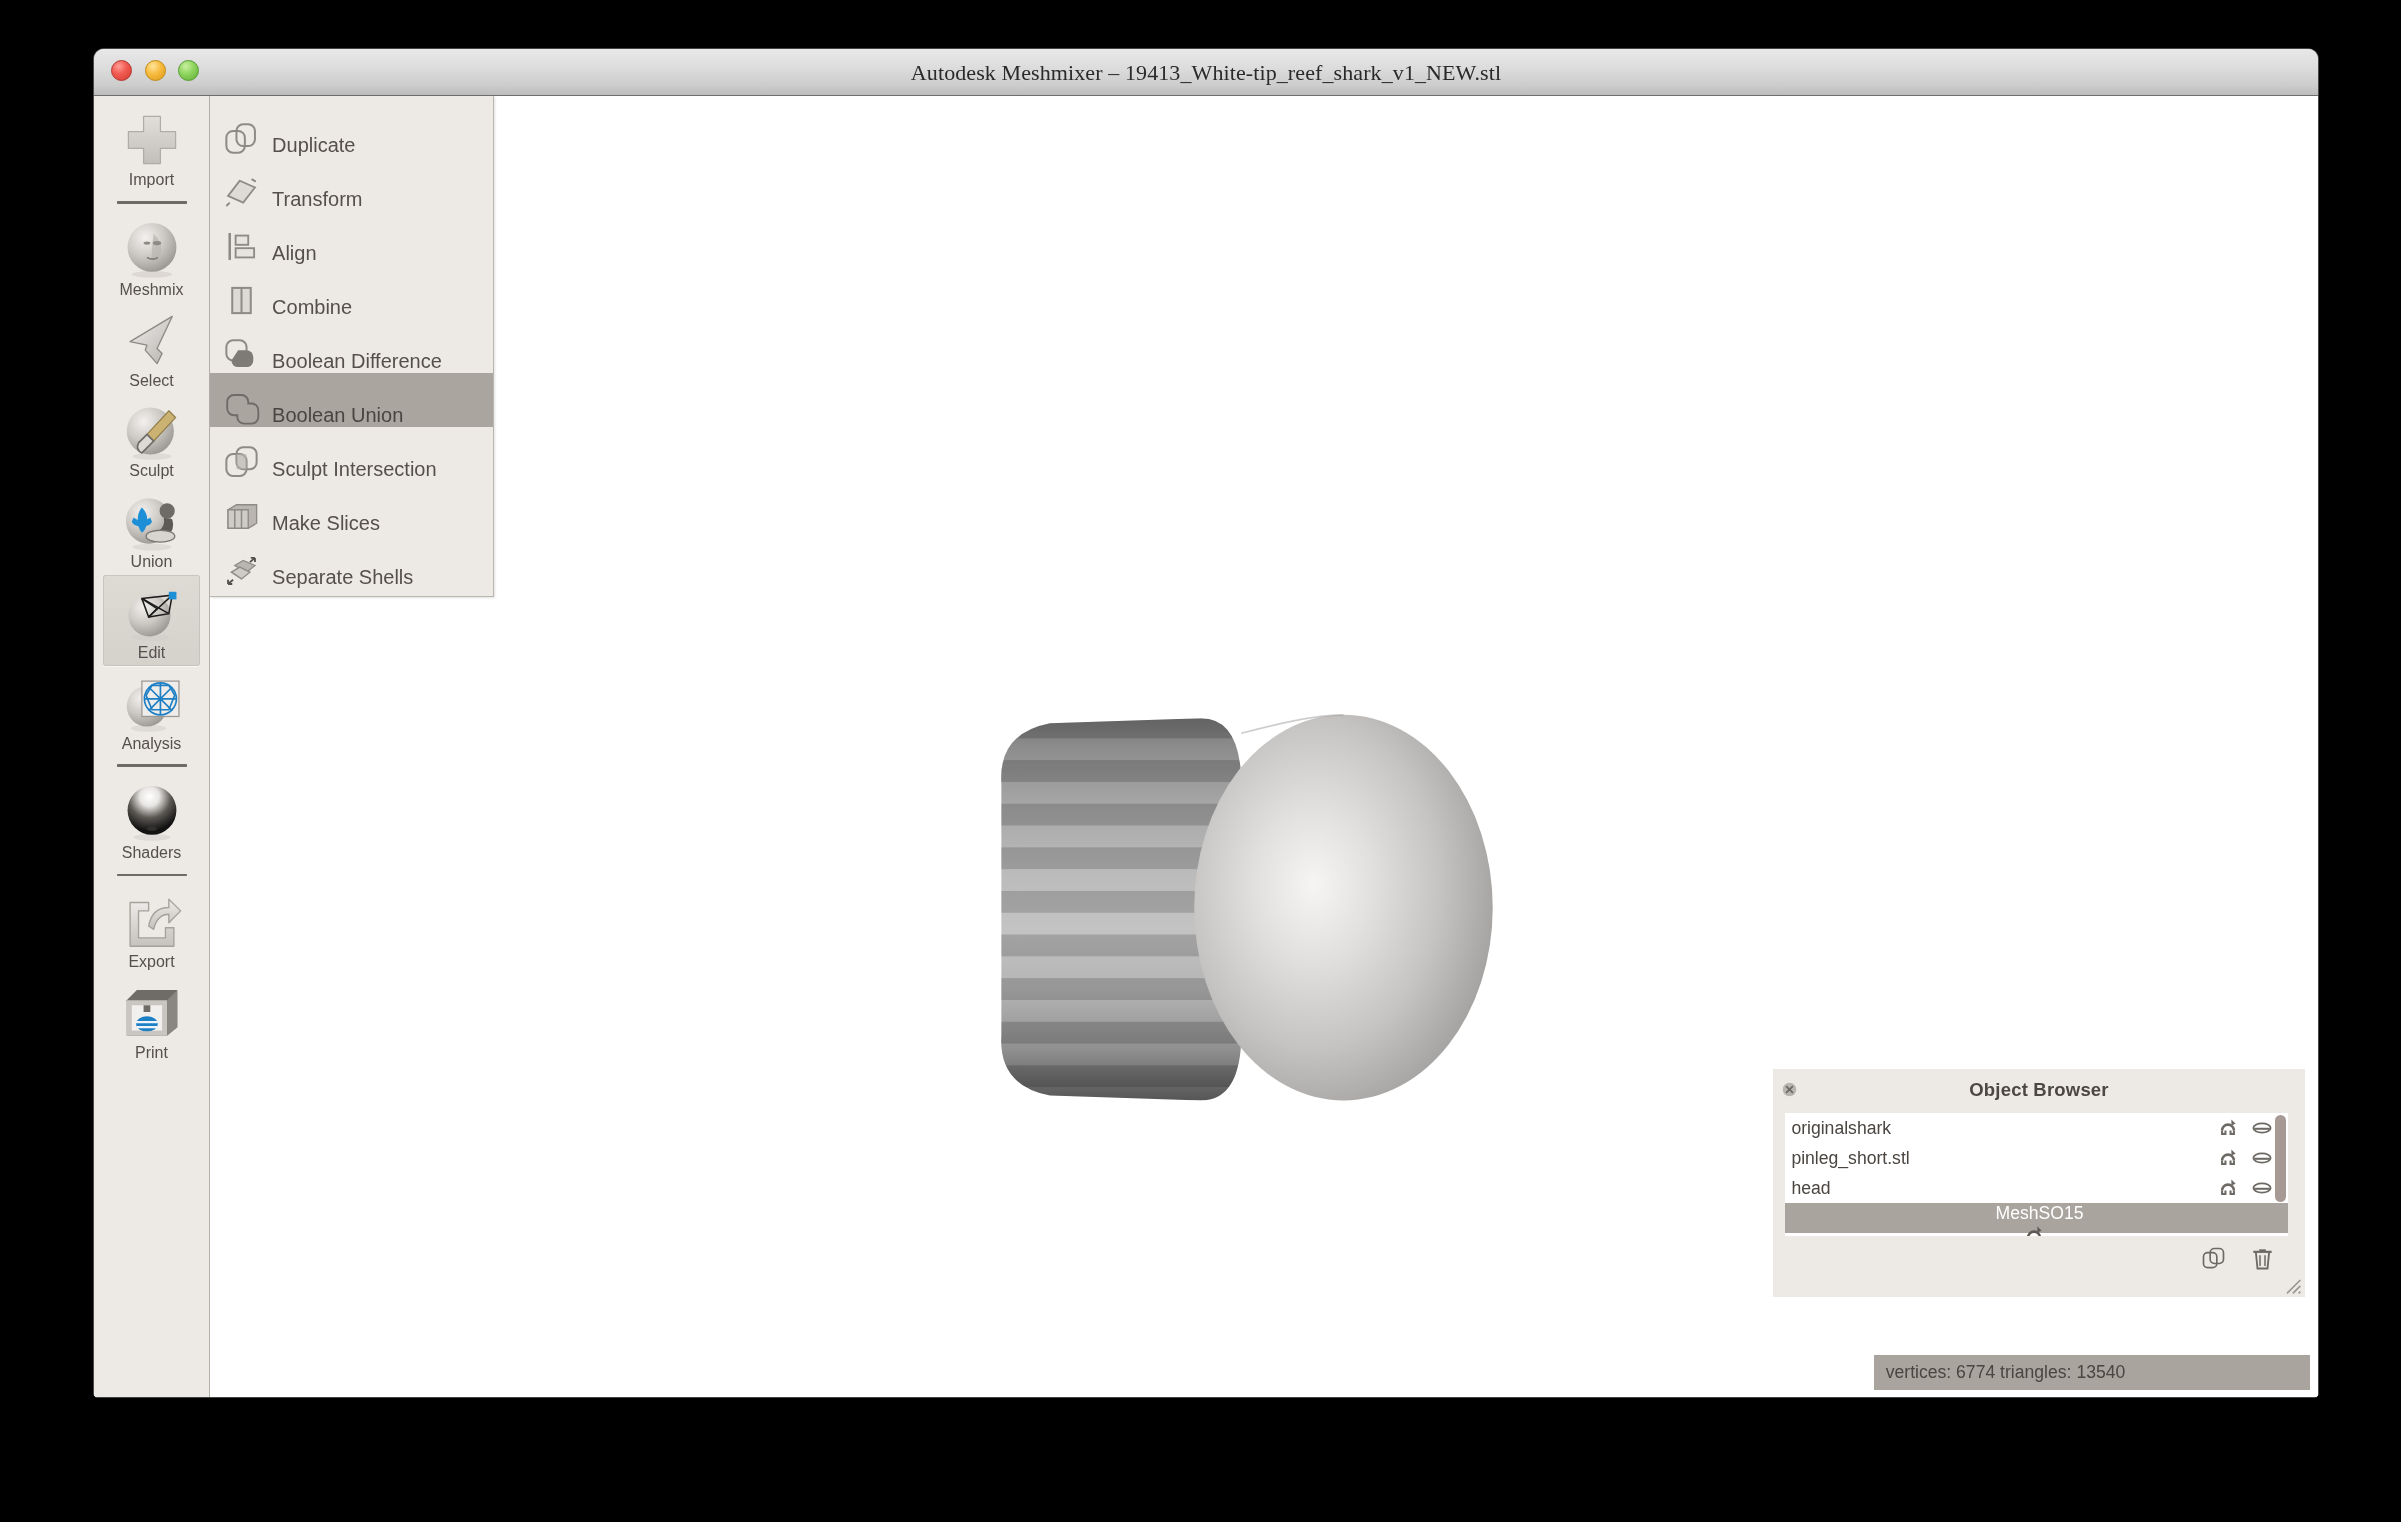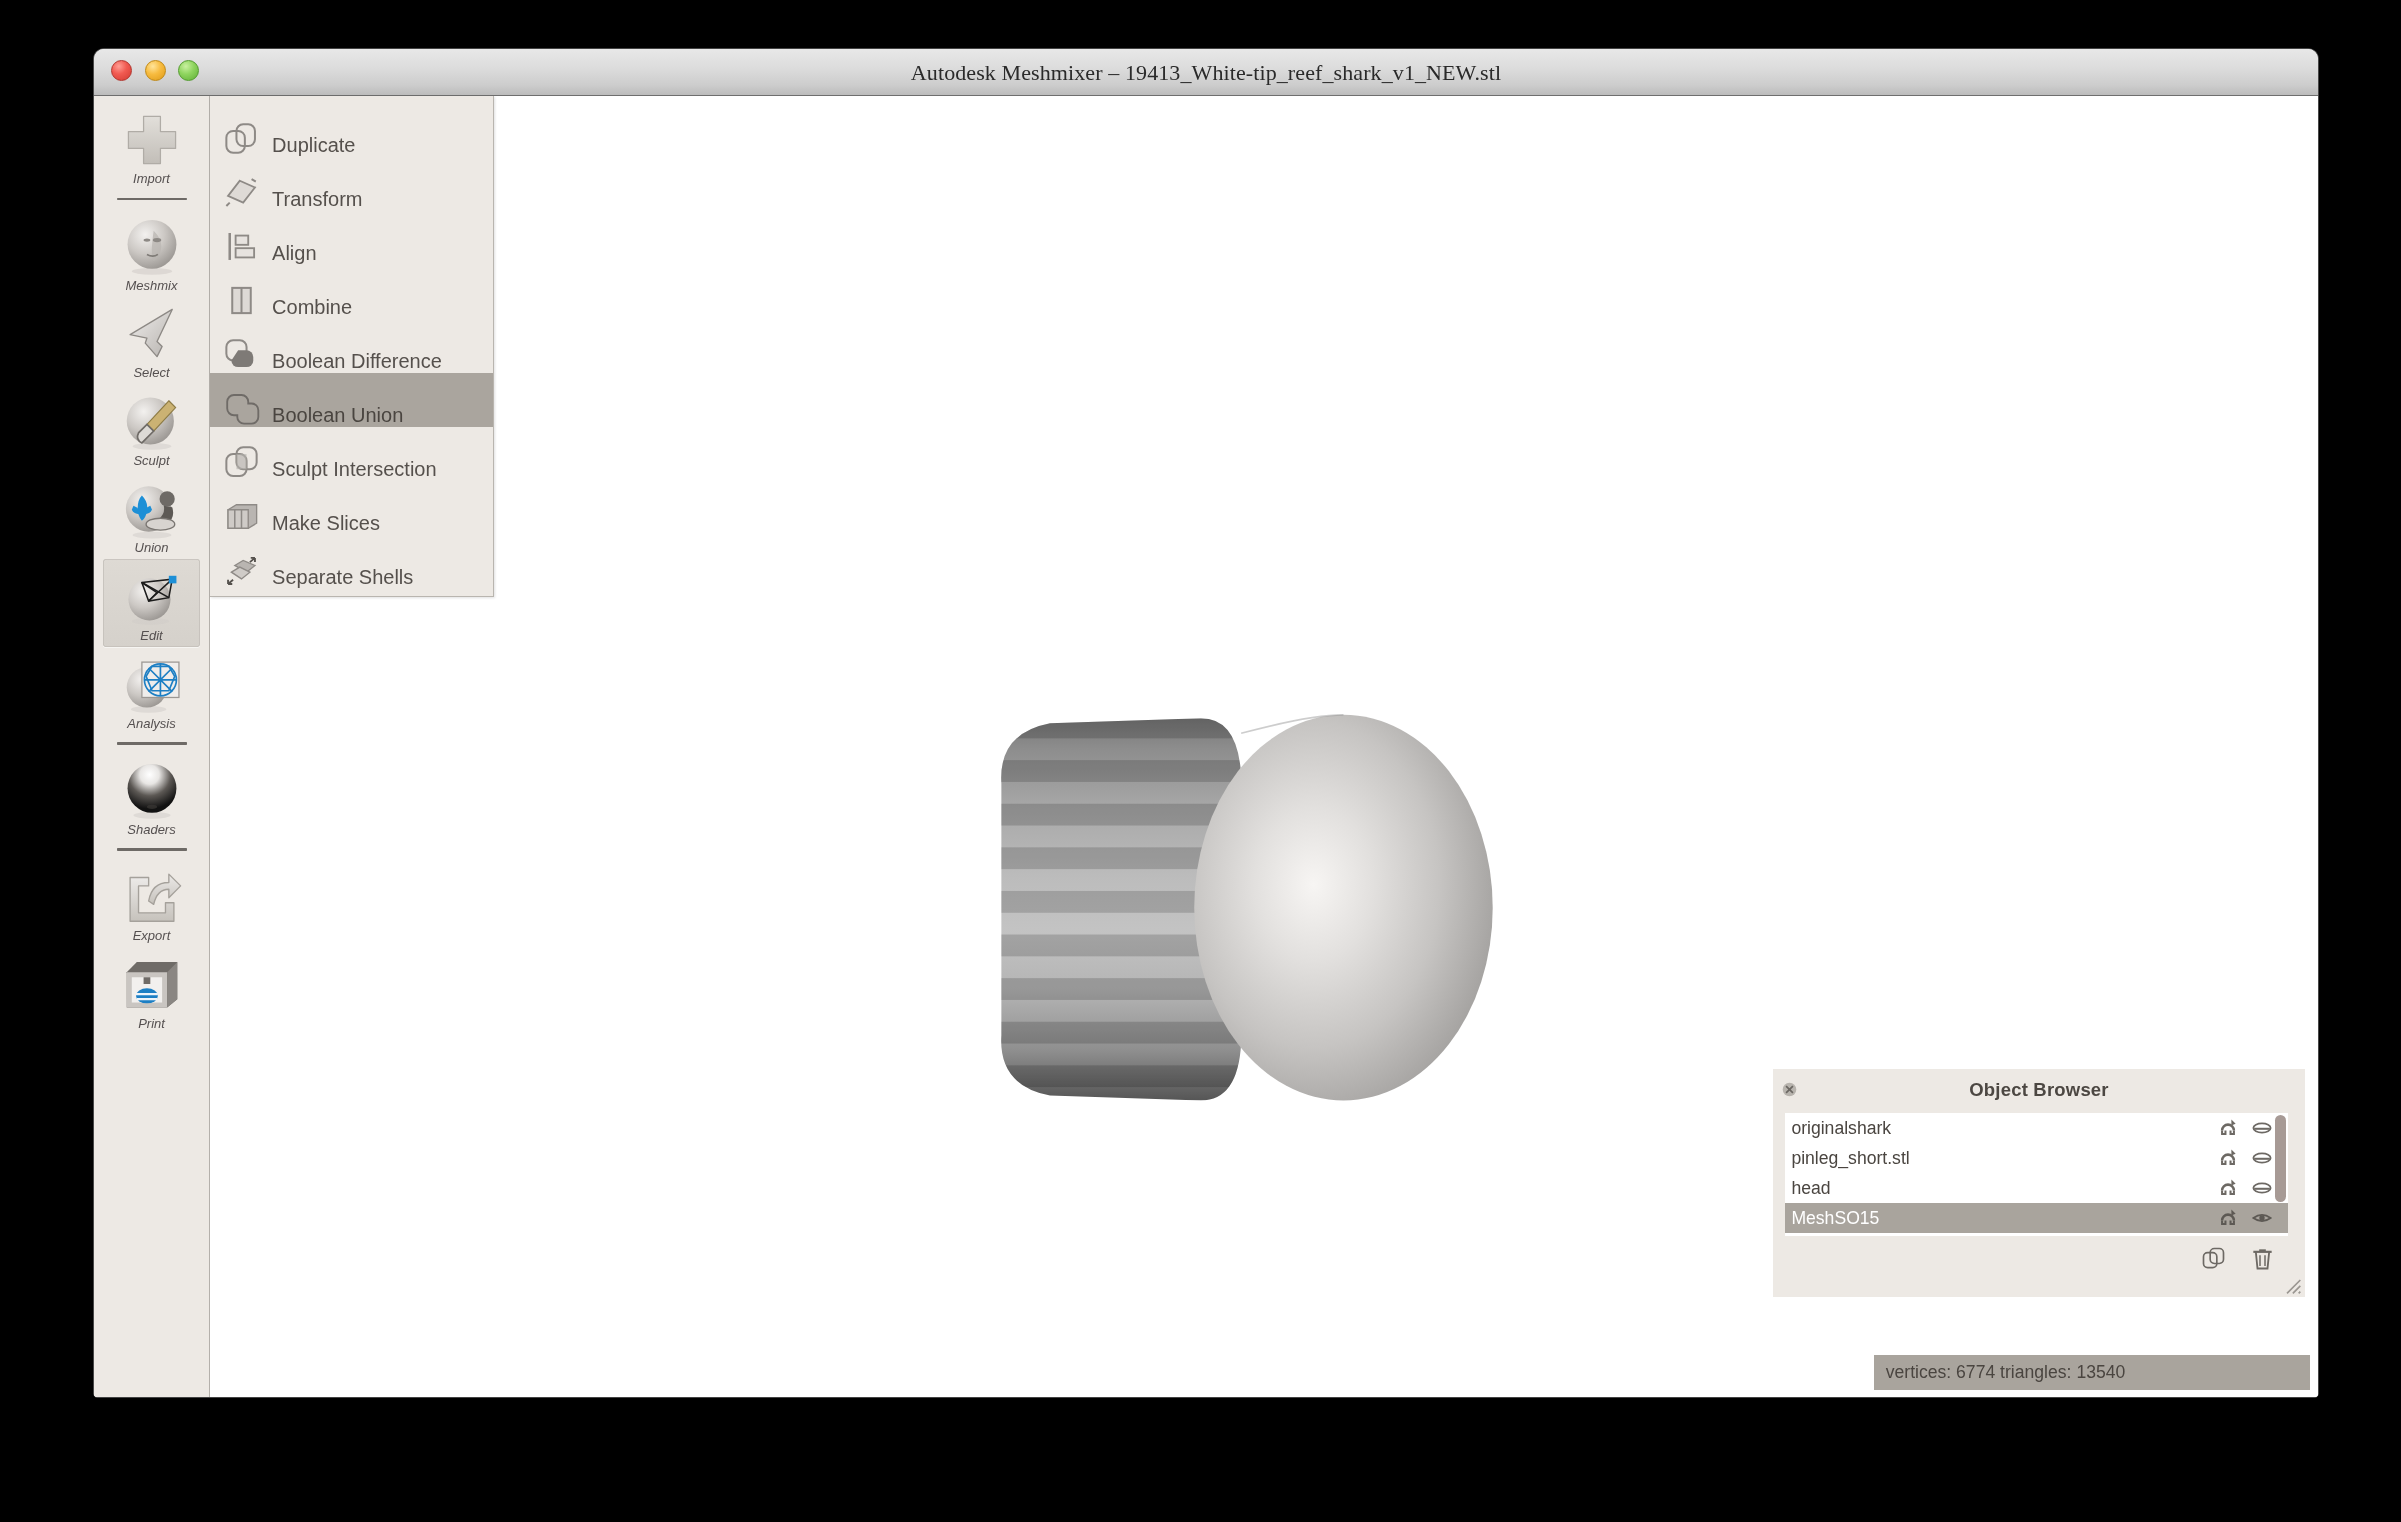--- a/index.html
+++ b/index.html
@@ -115,25 +115,24 @@
     background: linear-gradient(to bottom, #dedad4, #d5d1cb);
     box-shadow: inset 0 0 0 0.8px #c3bfb9, 0 0.8px 0 rgba(255,255,255,0.7);
   }
   .tool-icon {
     width: 64px;
     height: 64px;
     margin: 0 auto;
     display: block;
   }
   .tool-label {
-    font-size: 13px;
+    font-size: 16px;
     color: #555050;
     margin-top: 0.8px;
     line-height: 1.05;
-    font-style: italic;
   }
   .sep {
     width: 70px;
     height: 2.5px;
     background: #6e6a66;
     margin: 7.6px auto 8.4px auto;
     border-radius: 0.8px;
   }
 
   
@@ -232,20 +231,21 @@
   .ob-row {
     position: relative;
     display: flex;
     align-items: center;
     height: 30px;
     padding-left: 6.7px;
     box-sizing: border-box;
   }
   .ob-row.selected {
     background: #A9A49D;
+    flex-direction: column;
   }
   .ob-name {
     font-size: 17.6px;
     color: #4a4540;
     flex: 1;
     white-space: nowrap;
   }
   .ob-row.selected .ob-name {
     color: #ffffff;
   }

